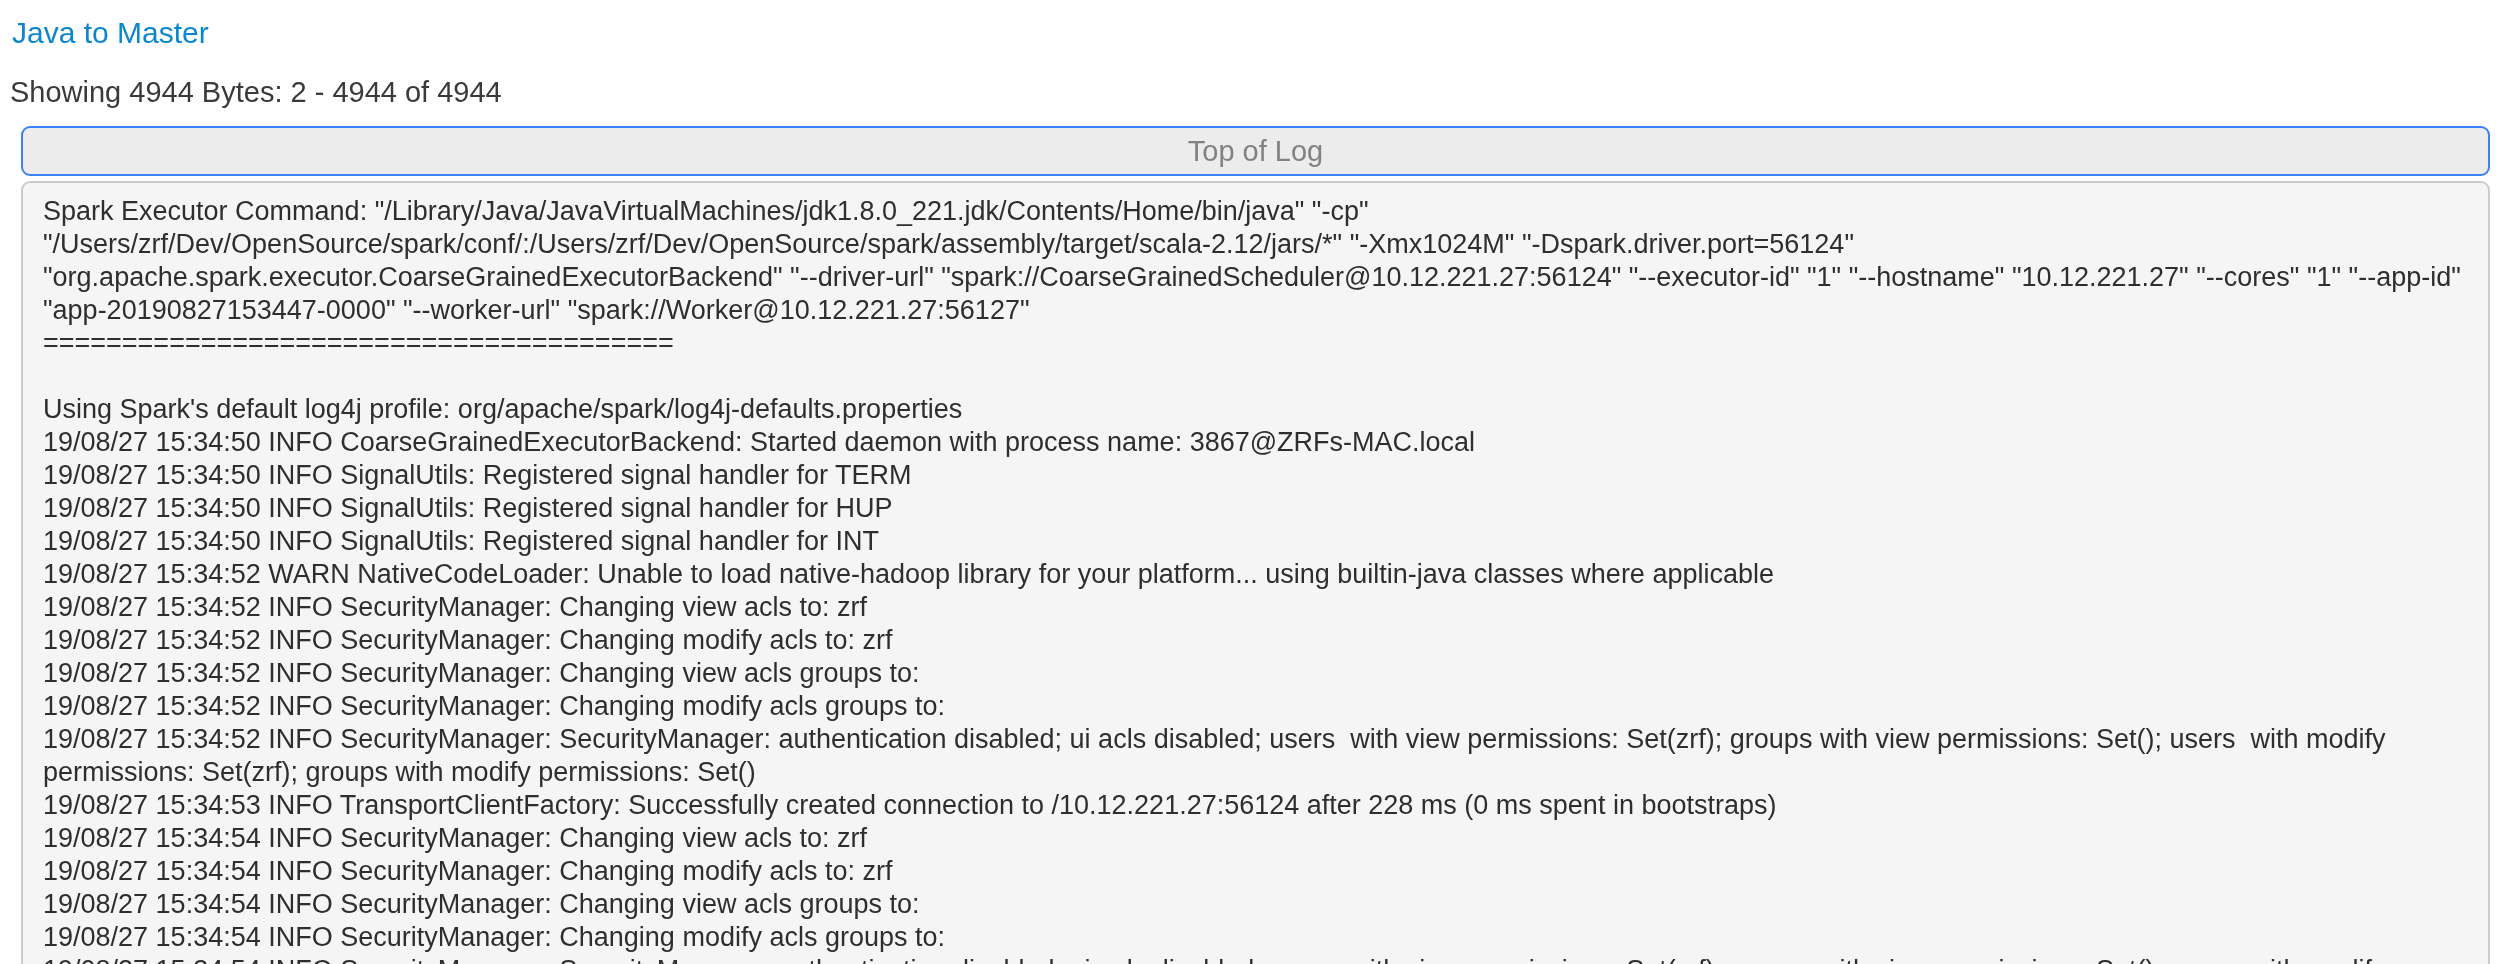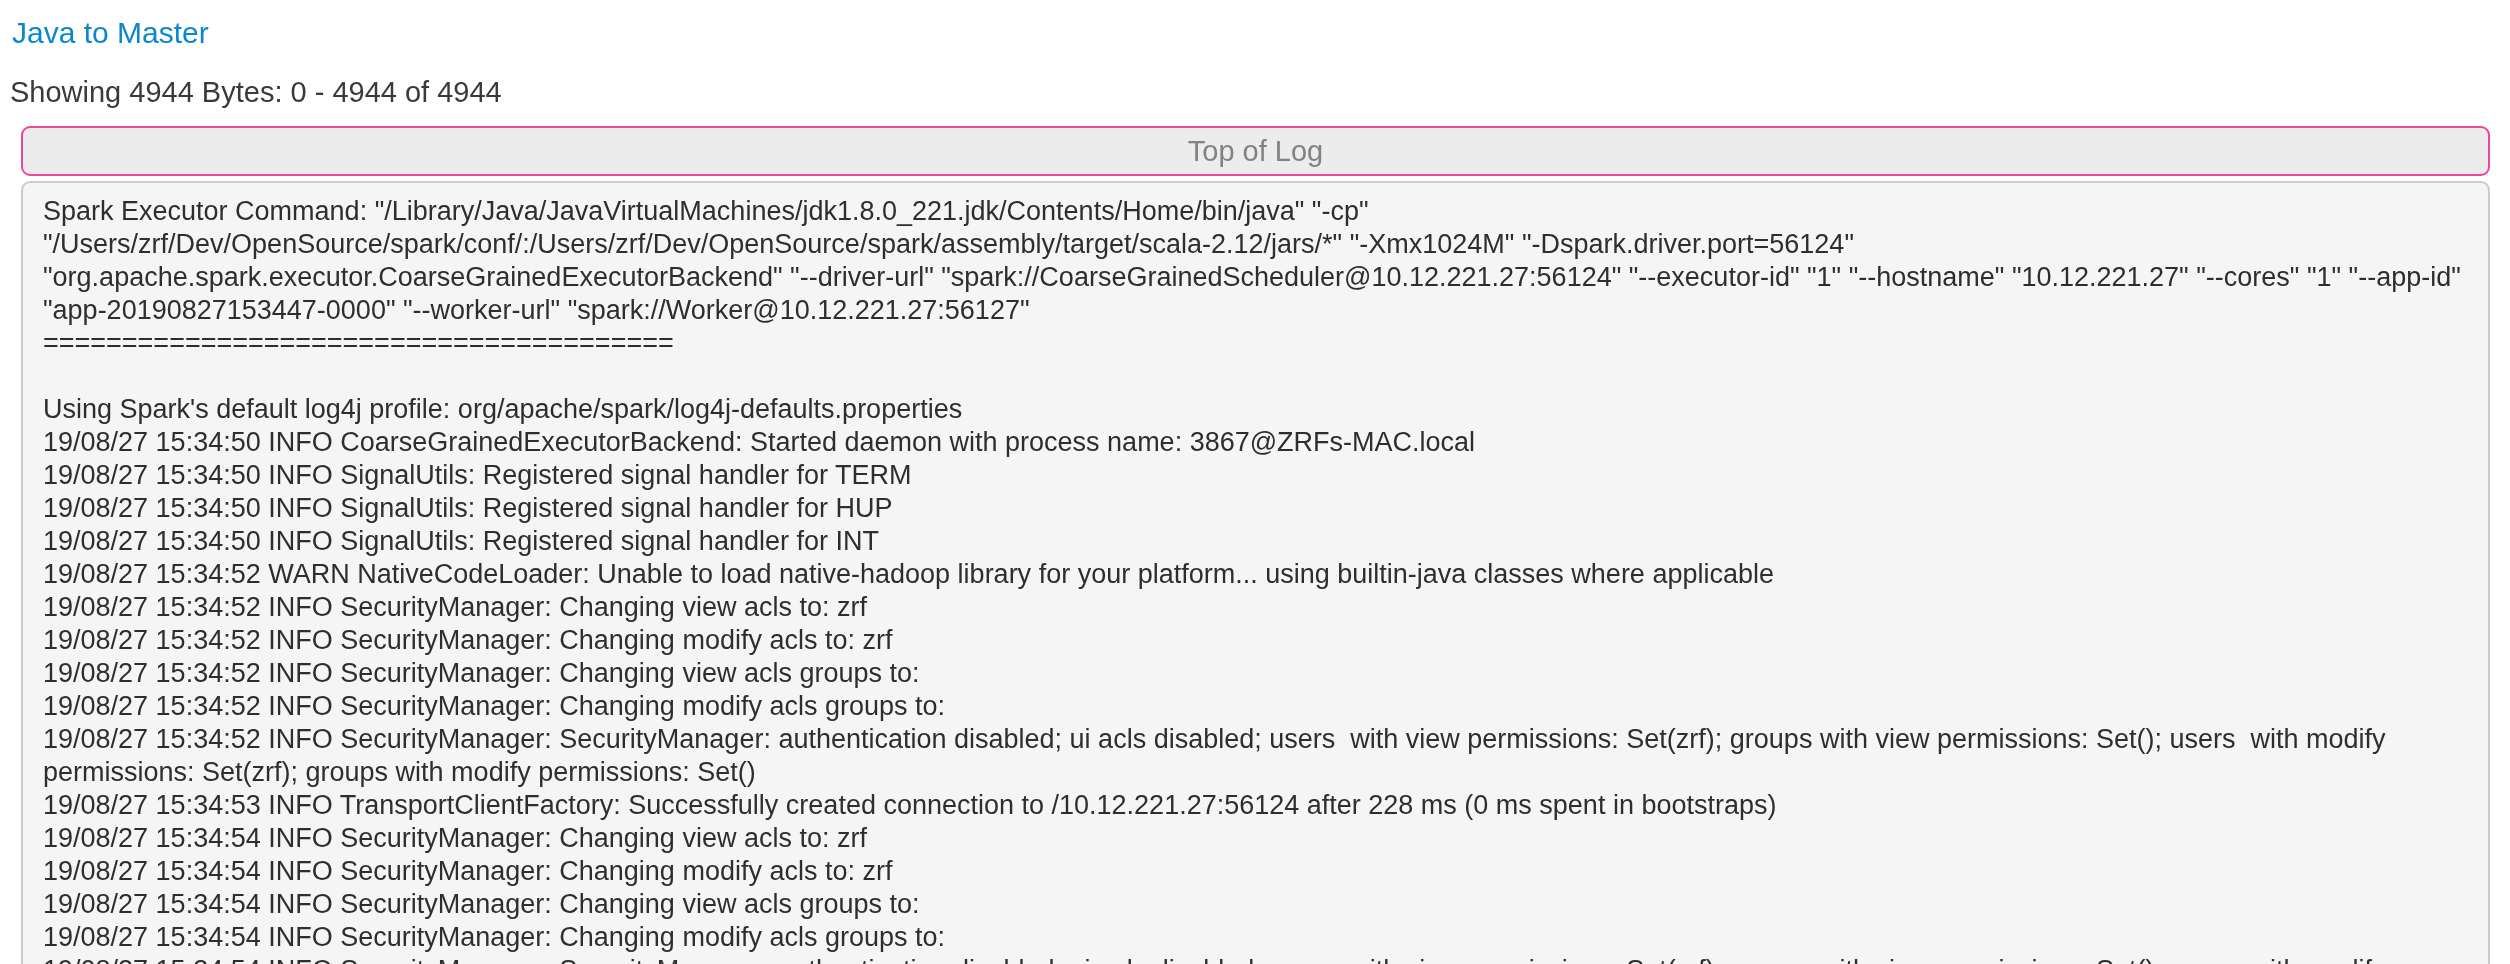--- a/index.html
+++ b/index.html
@@ -27,21 +27,21 @@
     margin: 26px 0 0 10px;
     font-size: 29px;
     line-height: 33px;
     color: #3a3a3a;
   }
   .log-panel-header {
     margin: 17px 20px 0 21px;
     height: 50px;
     box-sizing: border-box;
     background: #ececec;
-    border: 2px solid #ec4899;
+    border: 2px solid #3b82f6;
     border-radius: 9px;
     text-align: center;
     font-size: 29px;
     line-height: 46px;
     color: #828282;
   }
   .log-box {
     margin: 5px 20px 0 21px;
     box-sizing: border-box;
     background: #f5f5f5;
@@ -62,21 +62,21 @@
     word-break: normal;
   }
 </style>
 </head>
 <body>
 
 <div>
 
   <a class="back-link">Java to Master</a>
 
-  <p class="byte-summary">Showing 4944 Bytes: 0 - 4944 of 4944</p>
+  <p class="byte-summary">Showing 4944 Bytes: 2 - 4944 of 4944</p>
 
   <div class="log-panel-header">Top of Log</div>
 
   <div class="log-box">
     <pre class="log-text">Spark Executor Command: "/Library/Java/JavaVirtualMachines/jdk1.8.0_221.jdk/Contents/Home/bin/java" "-cp" "/Users/zrf/Dev/OpenSource/spark/conf/:/Users/zrf/Dev/OpenSource/spark/assembly/target/scala-2.12/jars/*" "-Xmx1024M" "-Dspark.driver.port=56124" "org.apache.spark.executor.CoarseGrainedExecutorBackend" "--driver-url" "spark://CoarseGrainedScheduler@10.12.221.27:56124" "--executor-id" "1" "--hostname" "10.12.221.27" "--cores" "1" "--app-id" "app-20190827153447-0000" "--worker-url" "spark://Worker@10.12.221.27:56127"
 ========================================
 
 Using Spark's default log4j profile: org/apache/spark/log4j-defaults.properties
 19/08/27 15:34:50 INFO CoarseGrainedExecutorBackend: Started daemon with process name: 3867@ZRFs-MAC.local
 19/08/27 15:34:50 INFO SignalUtils: Registered signal handler for TERM

